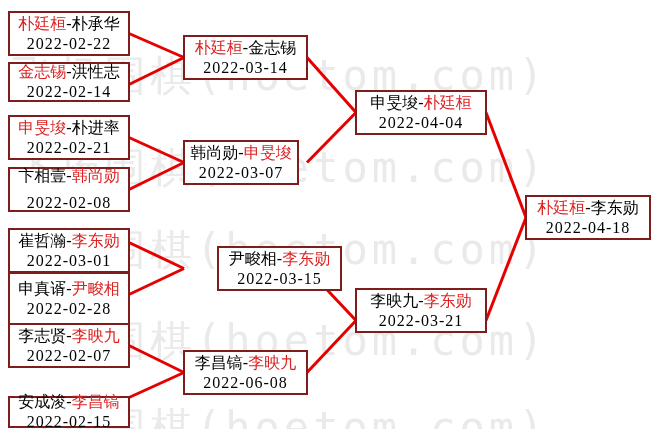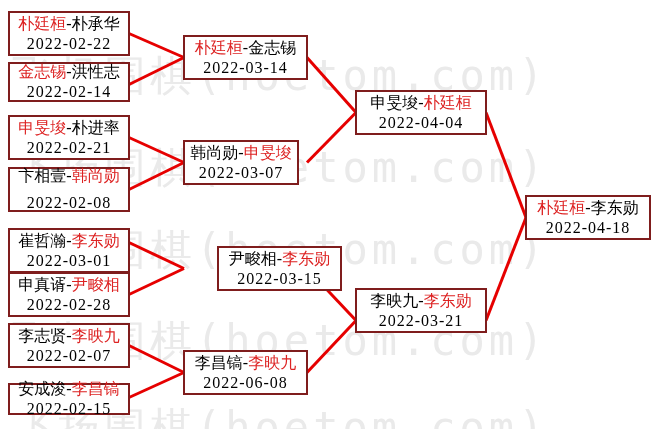--- a/index.html
+++ b/index.html
@@ -81,29 +81,29 @@
       <div class="match-date">2022-02-21</div>
     </div>
     <div class="match-box" style="left: 8px; top: 167px; width: 122px; height: 45px; gap: 7px;">
       <div class="match-names"><span>卞相壹</span><span>-</span><span class="winner">韩尚勋</span></div>
       <div class="match-date">2022-02-08</div>
     </div>
     <div class="match-box" style="left: 8px; top: 220px; width: 122px; height: 45px; margin-top: 8px;">
       <div class="match-names"><span>崔哲瀚</span><span>-</span><span class="winner">李东勋</span></div>
       <div class="match-date">2022-03-01</div>
     </div>
-    <div class="match-box" style="left: 8px; top: 272px; width: 122px; height: 45px;">
+    <div class="match-box" style="left: 8px; top: 272px; width: 122px; height: 53px;">
       <div class="match-names"><span>申真谞</span><span>-</span><span class="winner">尹畯相</span></div>
       <div class="match-date">2022-02-28</div>
     </div>
     <div class="match-box" style="left: 8px; top: 323px; width: 122px; height: 45px;">
       <div class="match-names"><span>李志贤</span><span>-</span><span class="winner">李映九</span></div>
       <div class="match-date">2022-02-07</div>
     </div>
-    <div class="match-box" style="left: 8px; top: 383px; width: 122px; height: 32px; text-align: right;">
+    <div class="match-box" style="left: 8px; top: 396px; width: 122px; height: 32px; text-align: right;">
       <div class="match-names"><span>安成浚</span><span>-</span><span class="winner">李昌镐</span></div>
       <div class="match-date">2022-02-15</div>
     </div>
     <div class="match-box" style="left: 183px; top: 35px; width: 125px; height: 45px;">
       <div class="match-names"><span class="winner">朴廷桓</span><span>-</span><span>金志锡</span></div>
       <div class="match-date">2022-03-14</div>
     </div>
     <div class="match-box" style="left: 183px; top: 140px; width: 116px; height: 45px;">
       <div class="match-names"><span>韩尚勋</span><span>-</span><span class="winner">申旻埈</span></div>
       <div class="match-date">2022-03-07</div>

